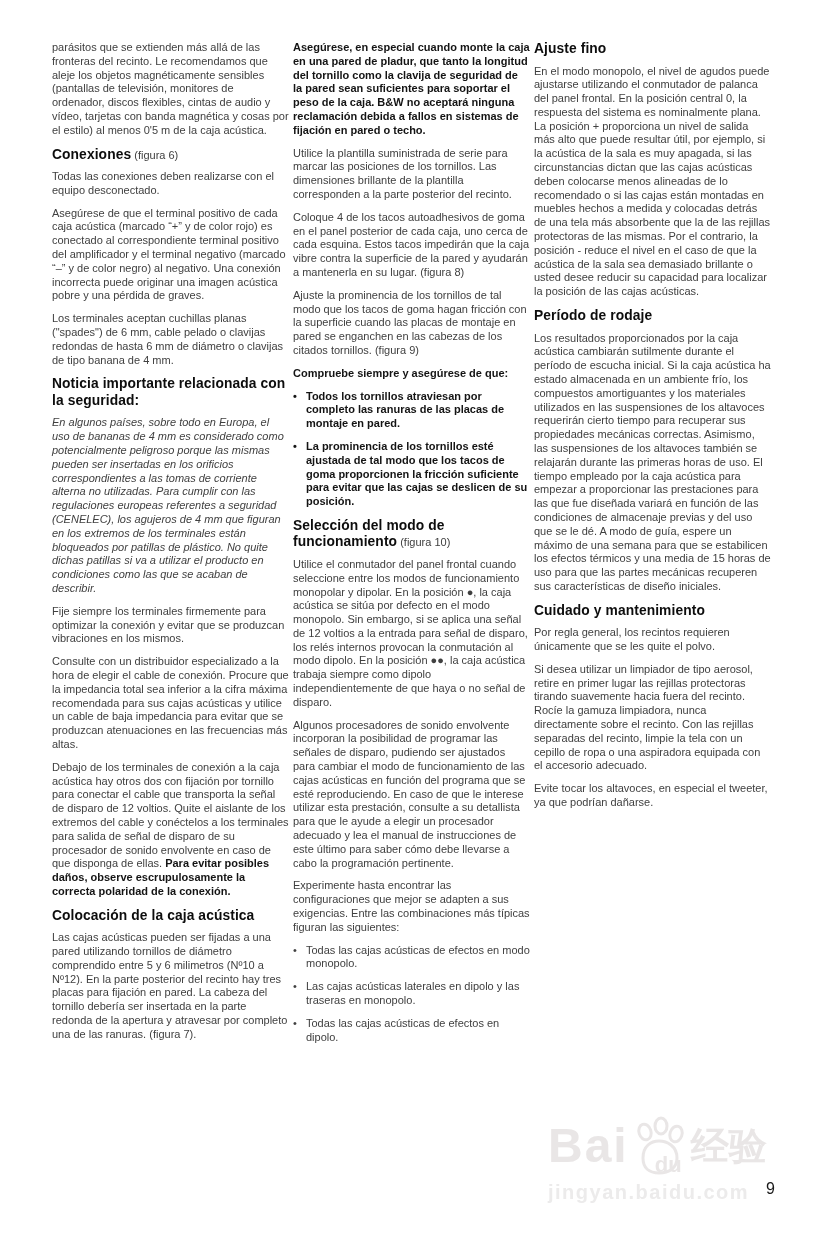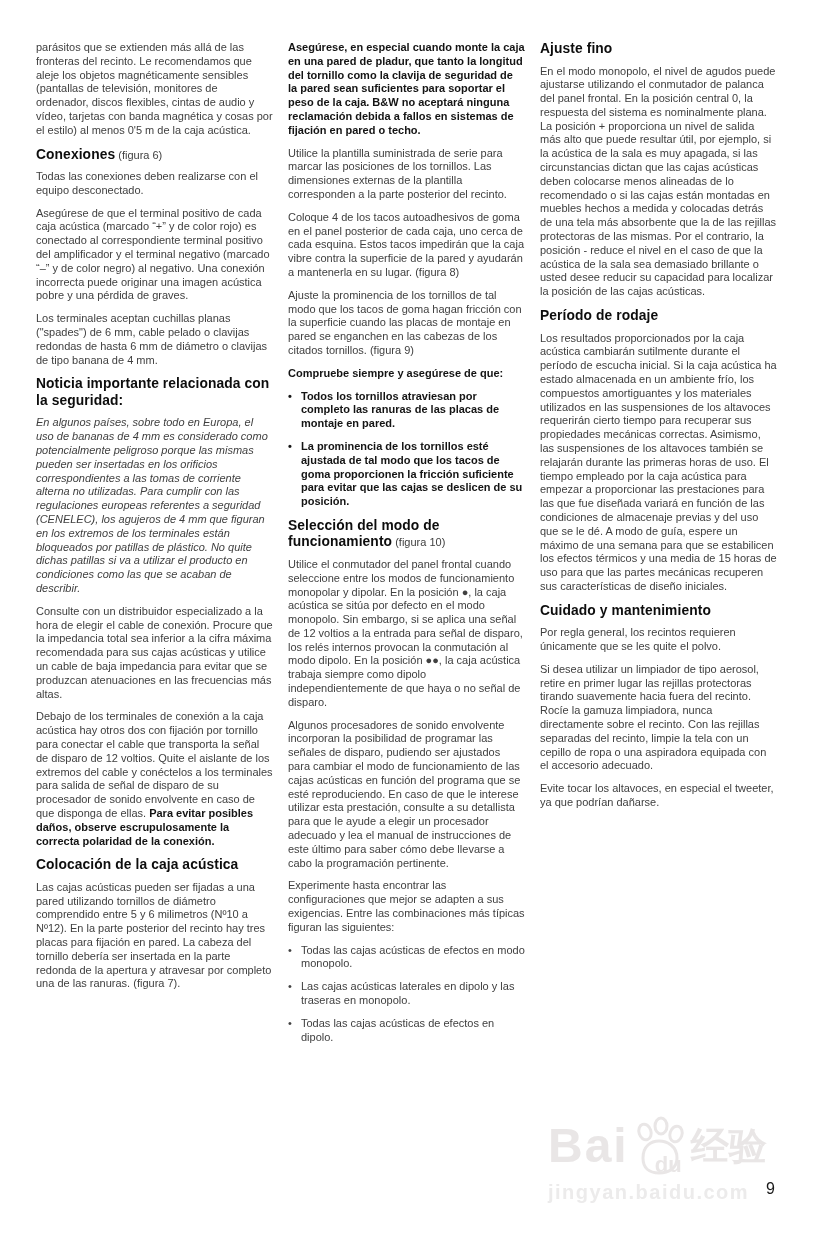--- a/index.html
+++ b/index.html
@@ -1,18 +1,18 @@
 <!DOCTYPE html>
 <html><head>
 <meta charset="utf-8">
 <style>
   html,body{margin:0;padding:0}
   body{width:825px;height:1240px;background:#ffffff;font-family:"Liberation Sans",sans-serif;position:relative;overflow:hidden}
   .page{position:absolute;inset:0}
-  .columns{position:absolute;left:36px;top:41px;display:flex;gap:15px}
+  .columns{position:absolute;left:52px;top:41px;display:flex;gap:4px}
   .col{width:237px;font-size:11px;line-height:13.8px;color:#404040}
   .col p{margin:0 0 9px}
   .col h2{font-size:13.8px;line-height:16.5px;color:#0d0d0d;margin:5px 0 7px;font-weight:700;letter-spacing:.1px}
   .col > :first-child{margin-top:0}
   .fig-ref{font-weight:400;font-size:11px;color:#404040;letter-spacing:0}
   p.bold{font-weight:700;color:#141414}
   strong.bsfx{font-weight:700;color:#141414}
   p.italic{font-style:italic}
   .bullet{display:flex;margin:0 0 9px}
   .bullet .dot{width:13px;flex:0 0 13px}
@@ -34,28 +34,29 @@
 
   <div class="columns" id="columns">
       <div class="col">
         <p><span>parásitos que se extienden más allá de las fronteras del recinto. Le recomendamos que aleje los objetos magnéticamente sensibles (pantallas de televisión, monitores de ordenador, discos flexibles, cintas de audio y vídeo, tarjetas con banda magnética y cosas por el estilo) al menos 0'5 m de la caja acústica.</span></p>
         <h2><span>Conexiones</span><span class="fig-ref"> (figura 6)</span></h2>
         <p><span>Todas las conexiones deben realizarse con el equipo desconectado.</span></p>
         <p><span>Asegúrese de que el terminal positivo de cada caja acústica (marcado “+” y de color rojo) es conectado al correspondiente terminal positivo del amplificador y el terminal negativo (marcado “–” y de color negro) al negativo. Una conexión incorrecta puede originar una imagen acústica pobre y una pérdida de graves.</span></p>
         <p><span>Los terminales aceptan cuchillas planas ("spades") de 6 mm, cable pelado o clavijas redondas de hasta 6 mm de diámetro o clavijas de tipo banana de 4 mm.</span></p>
         <h2><span>Noticia importante relacionada con la seguridad:</span></h2>
         <p class="italic"><span>En algunos países, sobre todo en Europa, el uso de bananas de 4 mm es considerado como potencialmente peligroso porque las mismas pueden ser insertadas en los orificios correspondientes a las tomas de corriente alterna no utilizadas. Para cumplir con las regulaciones europeas referentes a seguridad (CENELEC), los agujeros de 4 mm que figuran en los extremos de los terminales están bloqueados por patillas de plástico. No quite dichas patillas si va a utilizar el producto en condiciones como las que se acaban de describir.</span></p>
+        <p><span>Fije siempre los terminales firmemente para optimizar la conexión y evitar que se produzcan vibraciones en los mismos.</span></p>
         <p><span>Consulte con un distribuidor especializado a la hora de elegir el cable de conexión. Procure que la impedancia total sea inferior a la cifra máxima recomendada para sus cajas acústicas y utilice un cable de baja impedancia para evitar que se produzcan atenuaciones en las frecuencias más altas.</span></p>
         <p><span>Debajo de los terminales de conexión a la caja acústica hay otros dos con fijación por tornillo para conectar el cable que transporta la señal de disparo de 12 voltios. Quite el aislante de los extremos del cable y conéctelos a los terminales para salida de señal de disparo de su procesador de sonido envolvente en caso de que disponga de ellas. </span><strong class="bsfx">Para evitar posibles daños, observe escrupulosamente la correcta polaridad de la conexión.</strong></p>
         <h2><span>Colocación de la caja acústica</span></h2>
         <p><span>Las cajas acústicas pueden ser fijadas a una pared utilizando tornillos de diámetro comprendido entre 5 y 6 milimetros (Nº10 a Nº12). En la parte posterior del recinto hay tres placas para fijación en pared. La cabeza del tornillo debería ser insertada en la parte redonda de la apertura y atravesar por completo una de las ranuras. (figura 7).</span></p>
       </div>
       <div class="col">
         <p class="bold"><span>Asegúrese, en especial cuando monte la caja en una pared de pladur, que tanto la longitud del tornillo como la clavija de seguridad de la pared sean suficientes para soportar el peso de la caja. B&amp;W no aceptará ninguna reclamación debida a fallos en sistemas de fijación en pared o techo.</span></p>
-        <p><span>Utilice la plantilla suministrada de serie para marcar las posiciones de los tornillos. Las dimensiones externas de la plantilla corresponden a la parte posterior del recinto.</span></p>
+        <p><span>Utilice la plantilla suministrada de serie para marcar las posiciones de los tornillos. Las dimensiones brillante de la plantilla corresponden a la parte posterior del recinto.</span></p>
         <p><span>Coloque 4 de los tacos autoadhesivos de goma en el panel posterior de cada caja, uno cerca de cada esquina. Estos tacos impedirán que la caja vibre contra la superficie de la pared y ayudarán a mantenerla en su lugar. (figura 8)</span></p>
         <p><span>Ajuste la prominencia de los tornillos de tal modo que los tacos de goma hagan fricción con la superficie cuando las placas de montaje en pared se enganchen en las cabezas de los citados tornillos. (figura 9)</span></p>
         <p class="bold"><span>Compruebe siempre y asegúrese de que:</span></p>
         <div class="bullet bold">
           <span class="dot">•</span>
           <span class="btxt">Todos los tornillos atraviesan por completo las ranuras de las placas de montaje en pared.</span>
         </div>
         <div class="bullet bold">
           <span class="dot">•</span>
           <span class="btxt">La prominencia de los tornillos esté ajustada de tal modo que los tacos de goma proporcionen la fricción suficiente para evitar que las cajas se deslicen de su posición.</span>

